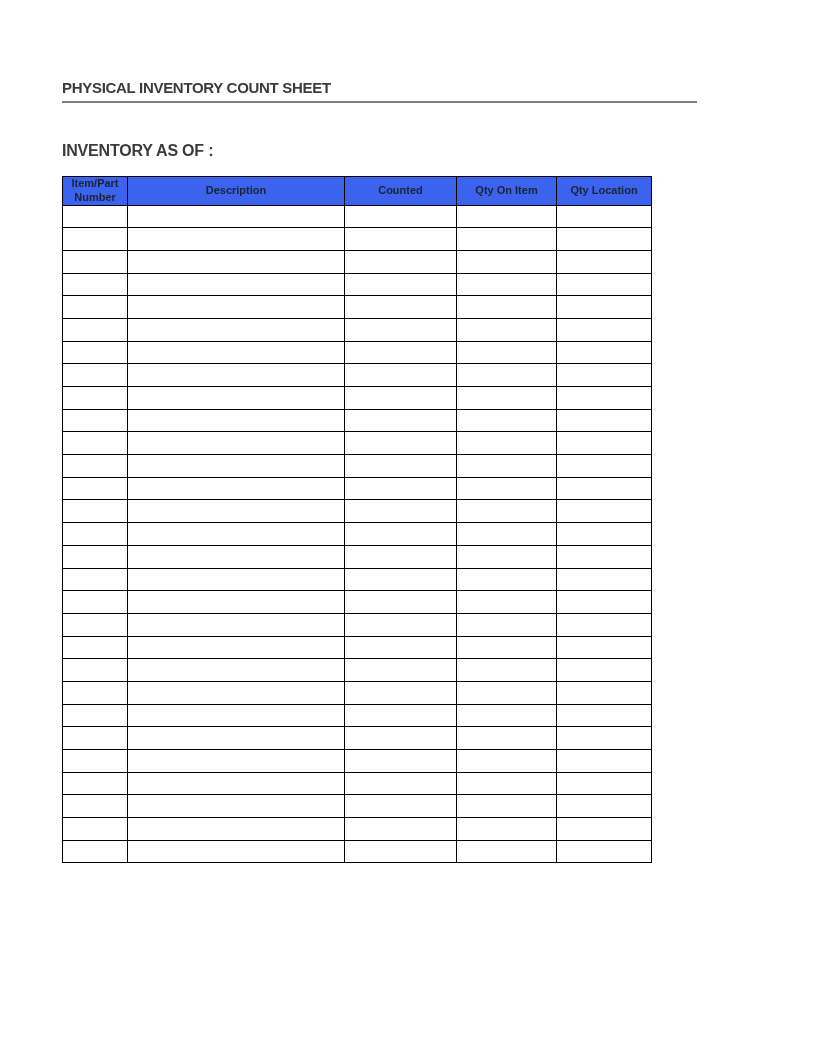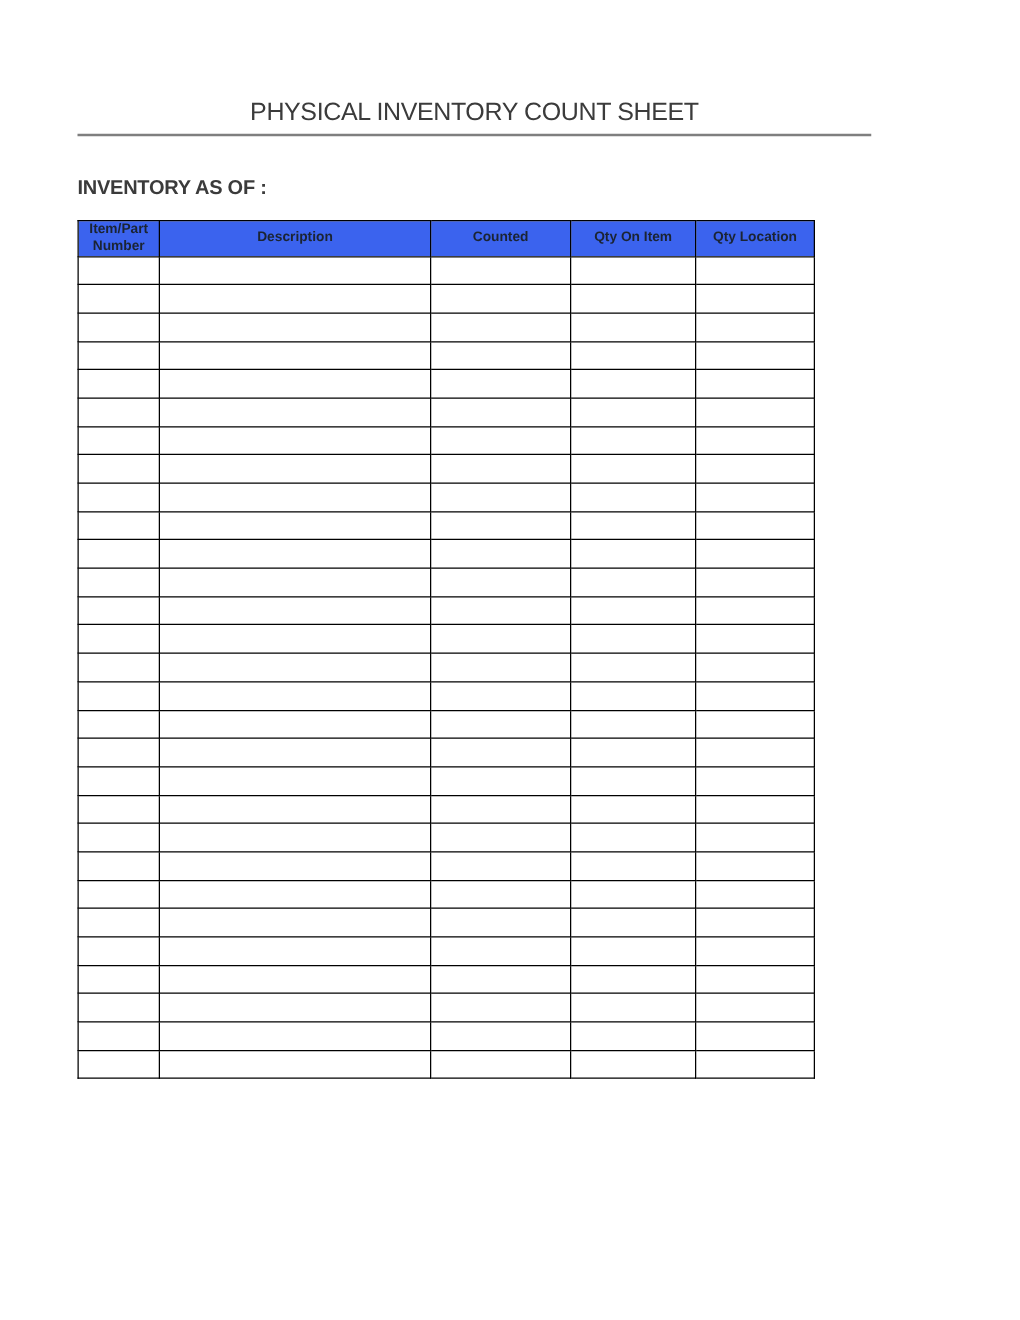--- a/index.html
+++ b/index.html
@@ -21,28 +21,27 @@
     height: 1056px;
     background: var(--page-bg);
     overflow: hidden;
   }
 
   .title {
     position: absolute;
     left: 62px;
     top: 79px;
     width: 635px;
-    font-size: 20px;
-    font-weight: normal;
+    font-size: 15px;
+    font-weight: bold;
     letter-spacing: -0.3px;
     color: var(--title-text);
     padding-bottom: 5px;
     border-bottom: 2px solid var(--title-rule);
     font-family: "Liberation Sans", sans-serif;
-    text-align: center;
   }
 
   .as-of-label {
     position: absolute;
     left: 62px;
     top: 142px;
     font-size: 16px;
     font-weight: bold;
     letter-spacing: -0.2px;
     color: var(--label-text);

